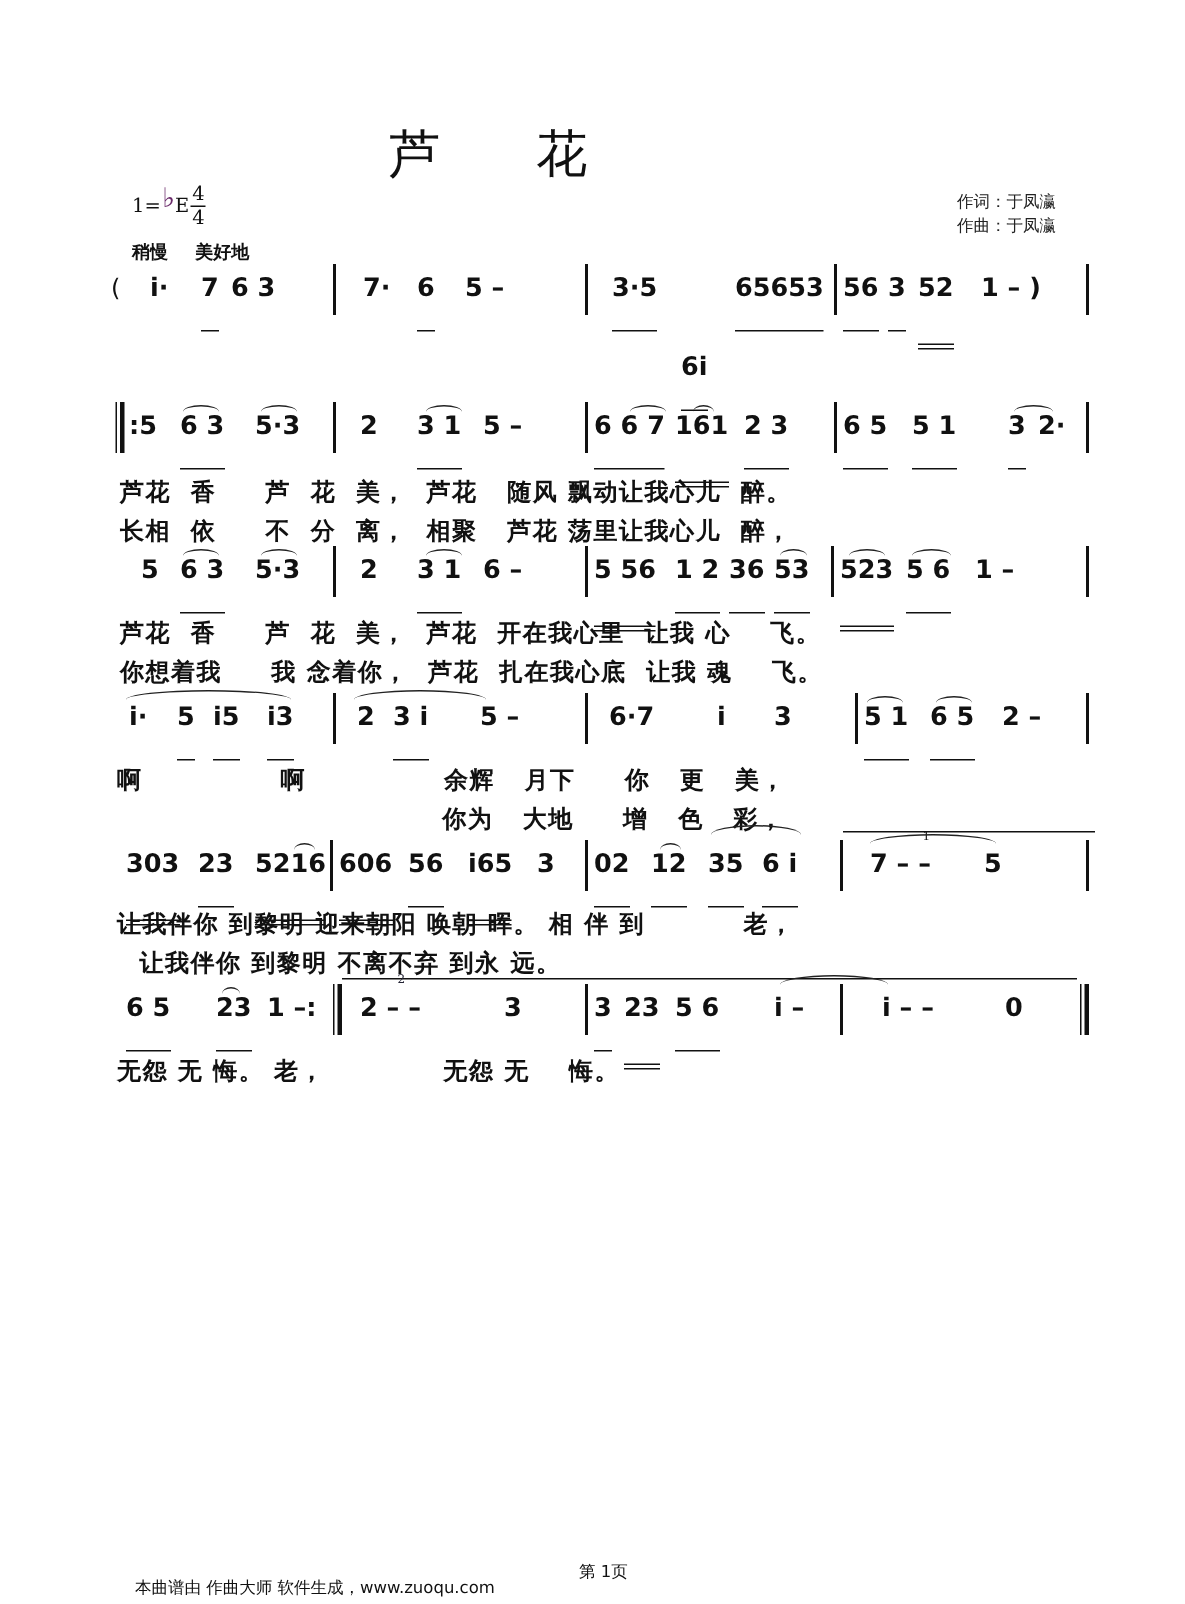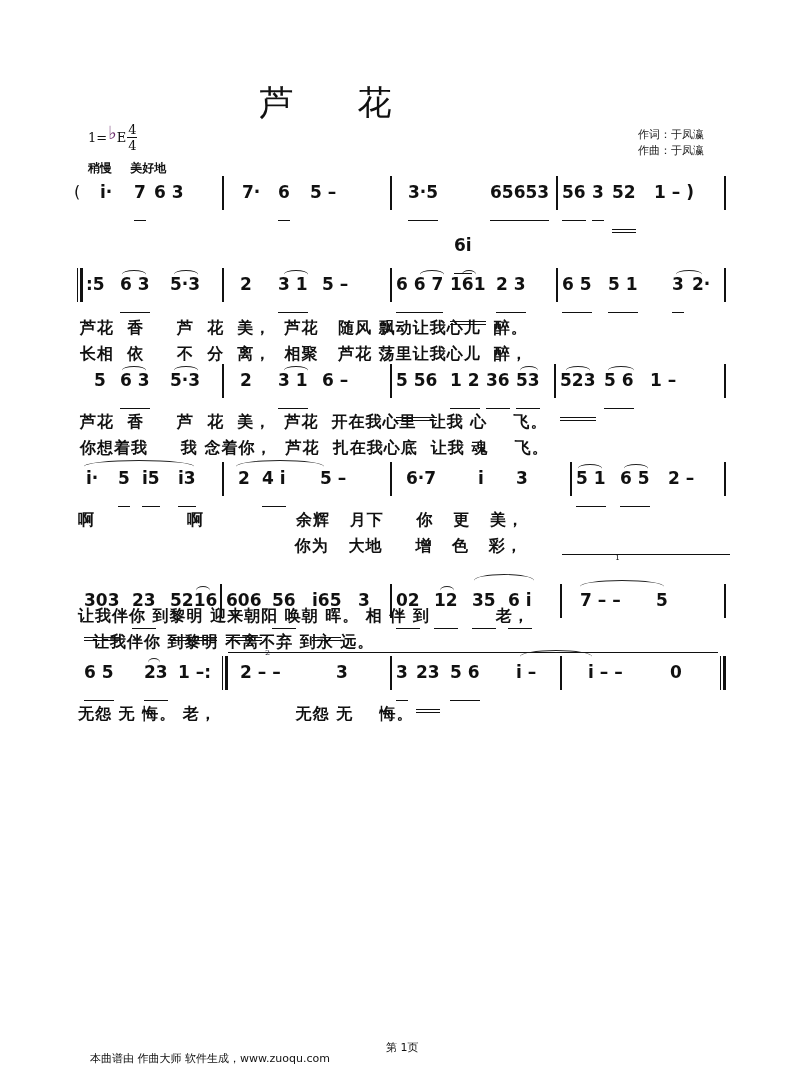--- a/index.html
+++ b/index.html
@@ -133,40 +133,40 @@
 
 <div class="row" style="top:462px;">
   <div class="slur" style="left:12px;top:-2px;width:110px;height:12px;"></div>
   <span class="seg notes" style="left:14px;top:6px;">i·</span>
   <span class="seg notes ul1" style="left:46px;top:6px;">5</span>
   <span class="seg notes ul1" style="left:70px;top:6px;">i5</span>
   <span class="seg notes ul1" style="left:106px;top:6px;">i3</span>
   <div class="bar" style="left:150px;"></div>
   <div class="slur" style="left:164px;top:-2px;width:88px;height:12px;"></div>
   <span class="seg notes" style="left:166px;top:6px;">2</span>
-  <span class="seg notes ul1" style="left:190px;top:6px;">4 i</span>
+  <span class="seg notes ul1" style="left:190px;top:6px;">3 i</span>
   <span class="seg notes" style="left:248px;top:6px;">5 –</span>
   <div class="bar" style="left:318px;"></div>
   <span class="seg notes" style="left:334px;top:6px;">6·7</span>
   <span class="seg notes" style="left:406px;top:6px;">i</span>
   <span class="seg notes" style="left:444px;top:6px;">3</span>
   <div class="bar" style="left:498px;"></div>
   <div class="slur" style="left:506px;top:2px;width:24px;"></div>
   <span class="seg notes ul1" style="left:504px;top:6px;">5 1</span>
   <div class="slur" style="left:552px;top:2px;width:24px;"></div>
   <span class="seg notes ul1" style="left:548px;top:6px;">6 5</span>
   <span class="seg notes" style="left:596px;top:6px;">2 –</span>
   <div class="bar" style="left:652px;"></div>
 </div>
 <div class="lyric" style="top:510px;left:78px;">啊              啊              余辉   月下     你   更   美，</div>
 <div class="lyric" style="top:536px;left:78px;">                                 你为   大地     增   色   彩，</div>
 
 <div class="volta" style="left:562px;top:554px;width:168px;"></div>
 <div class="abs" style="left:615px;top:553px;font-size:8px;font-family:'DejaVu Serif',serif;">1</div>
-<div class="row" style="top:584px;text-align:right;">
+<div class="row" style="top:560px;text-align:right;">
   <span class="seg notes ul2" style="left:12px;top:6px;">303</span>
   <span class="seg notes ul1" style="left:60px;top:6px;">23</span>
   <div class="slur" style="left:124px;top:2px;width:14px;"></div>
   <span class="seg notes ul2" style="left:98px;top:6px;">5216</span>
   <div class="bar" style="left:148px;"></div>
   <span class="seg notes ul2" style="left:154px;top:6px;">606</span>
   <span class="seg notes ul1" style="left:200px;top:6px;">56</span>
   <span class="seg notes ul2" style="left:240px;top:6px;">i65</span>
   <span class="seg notes" style="left:286px;top:6px;">3</span>
   <div class="bar" style="left:318px;"></div>

